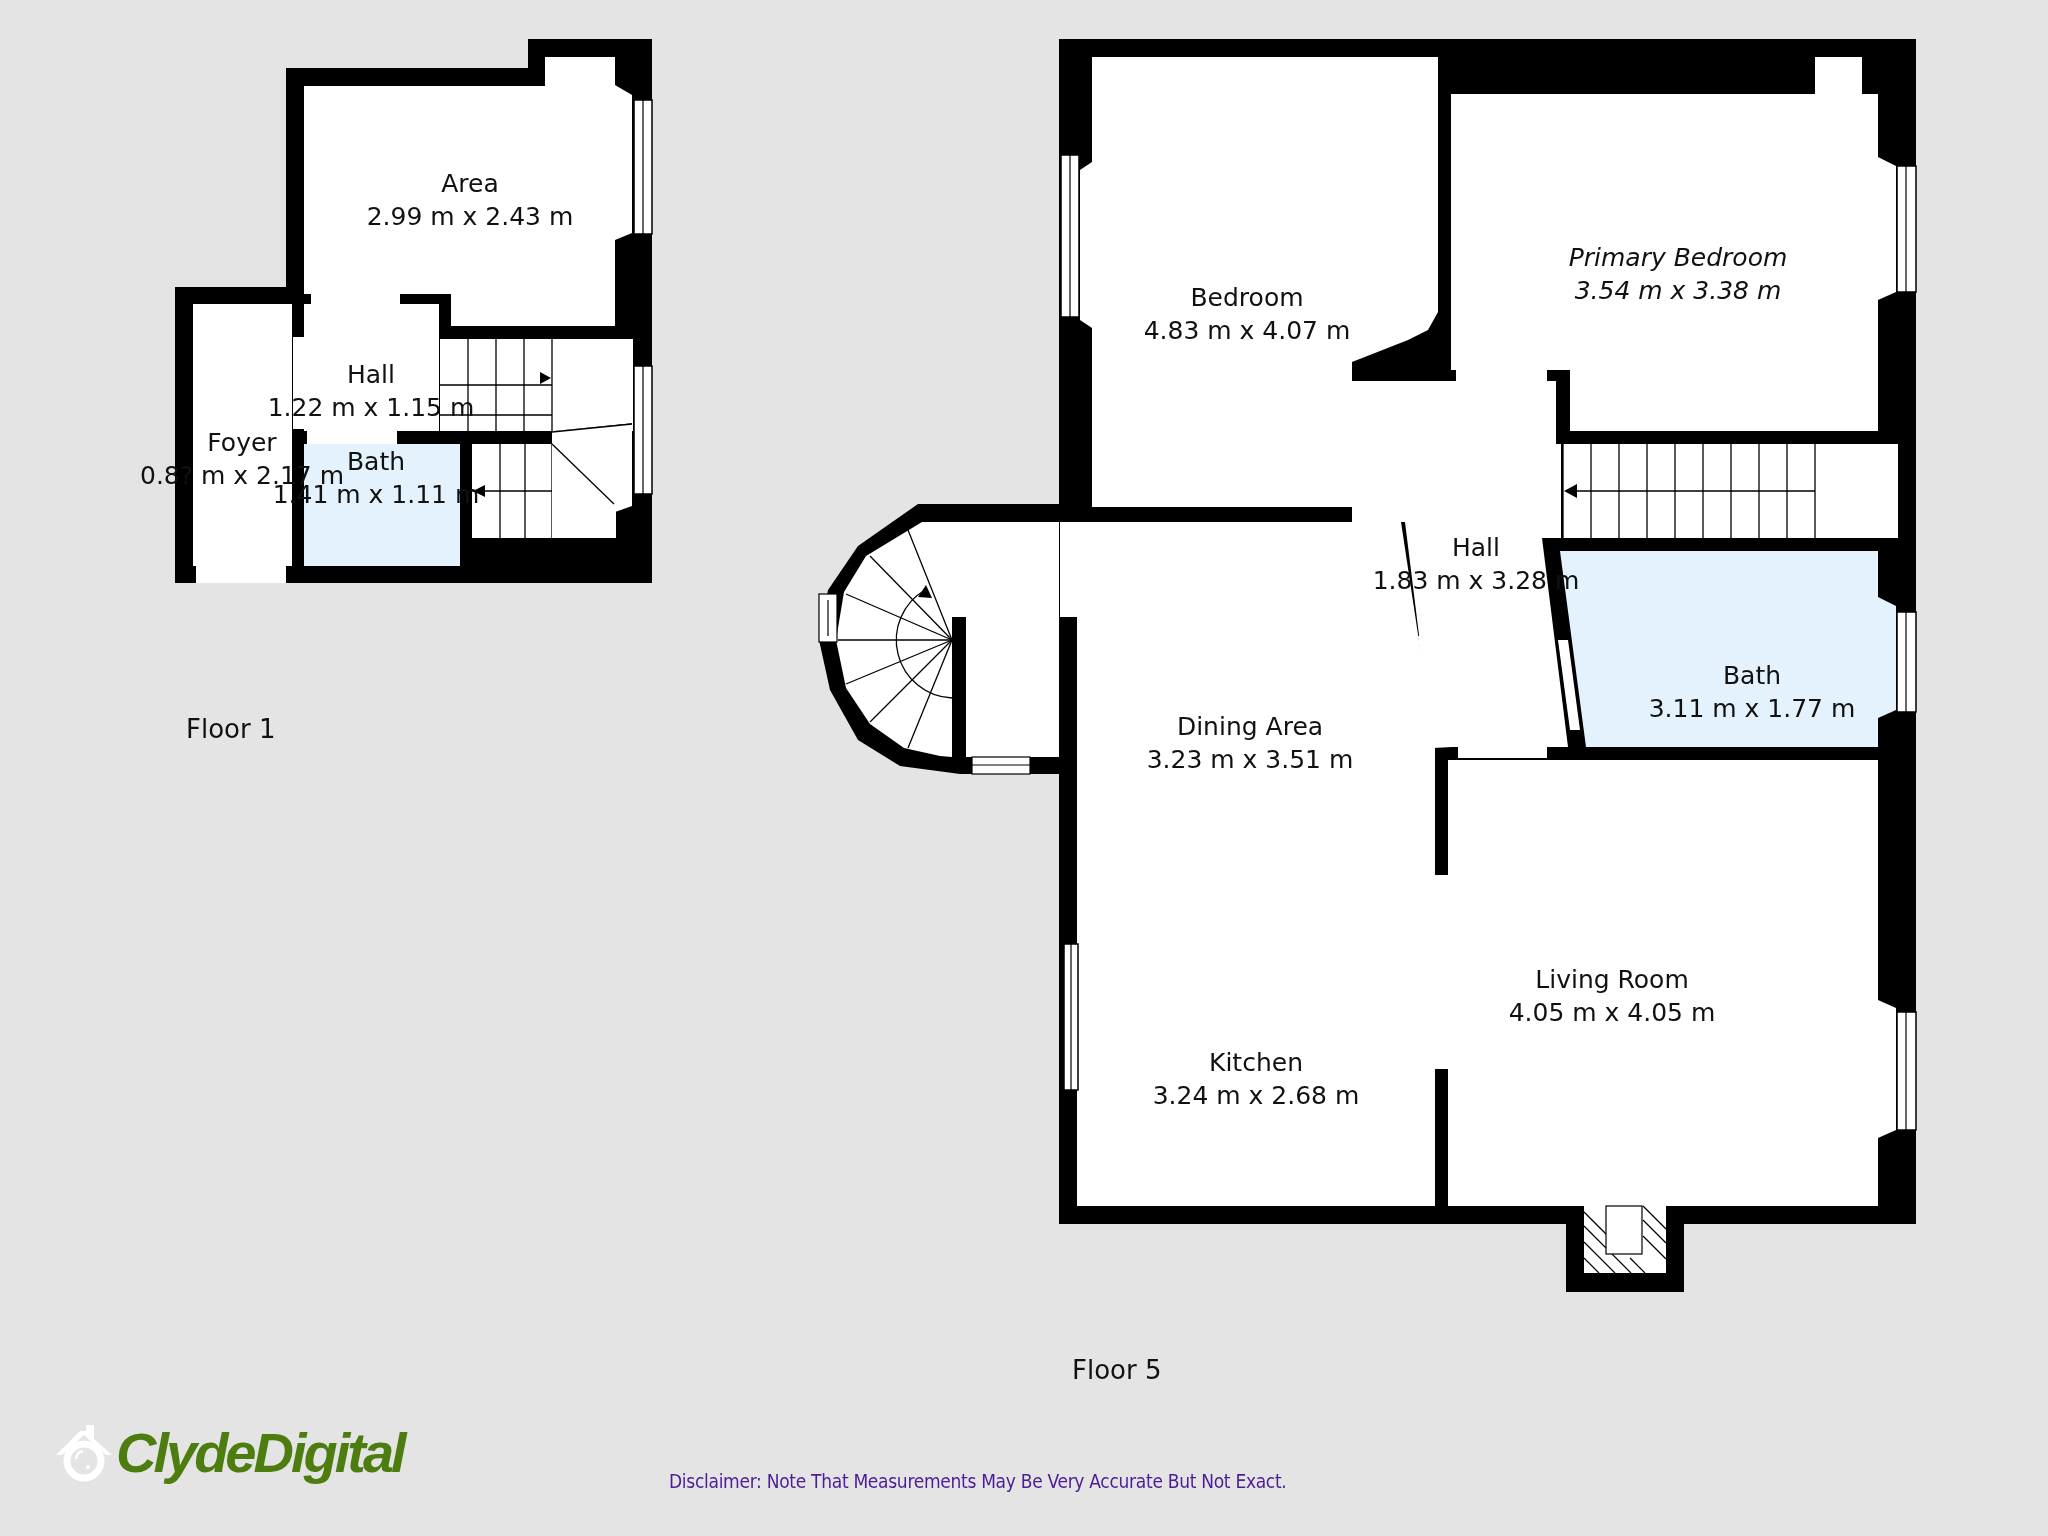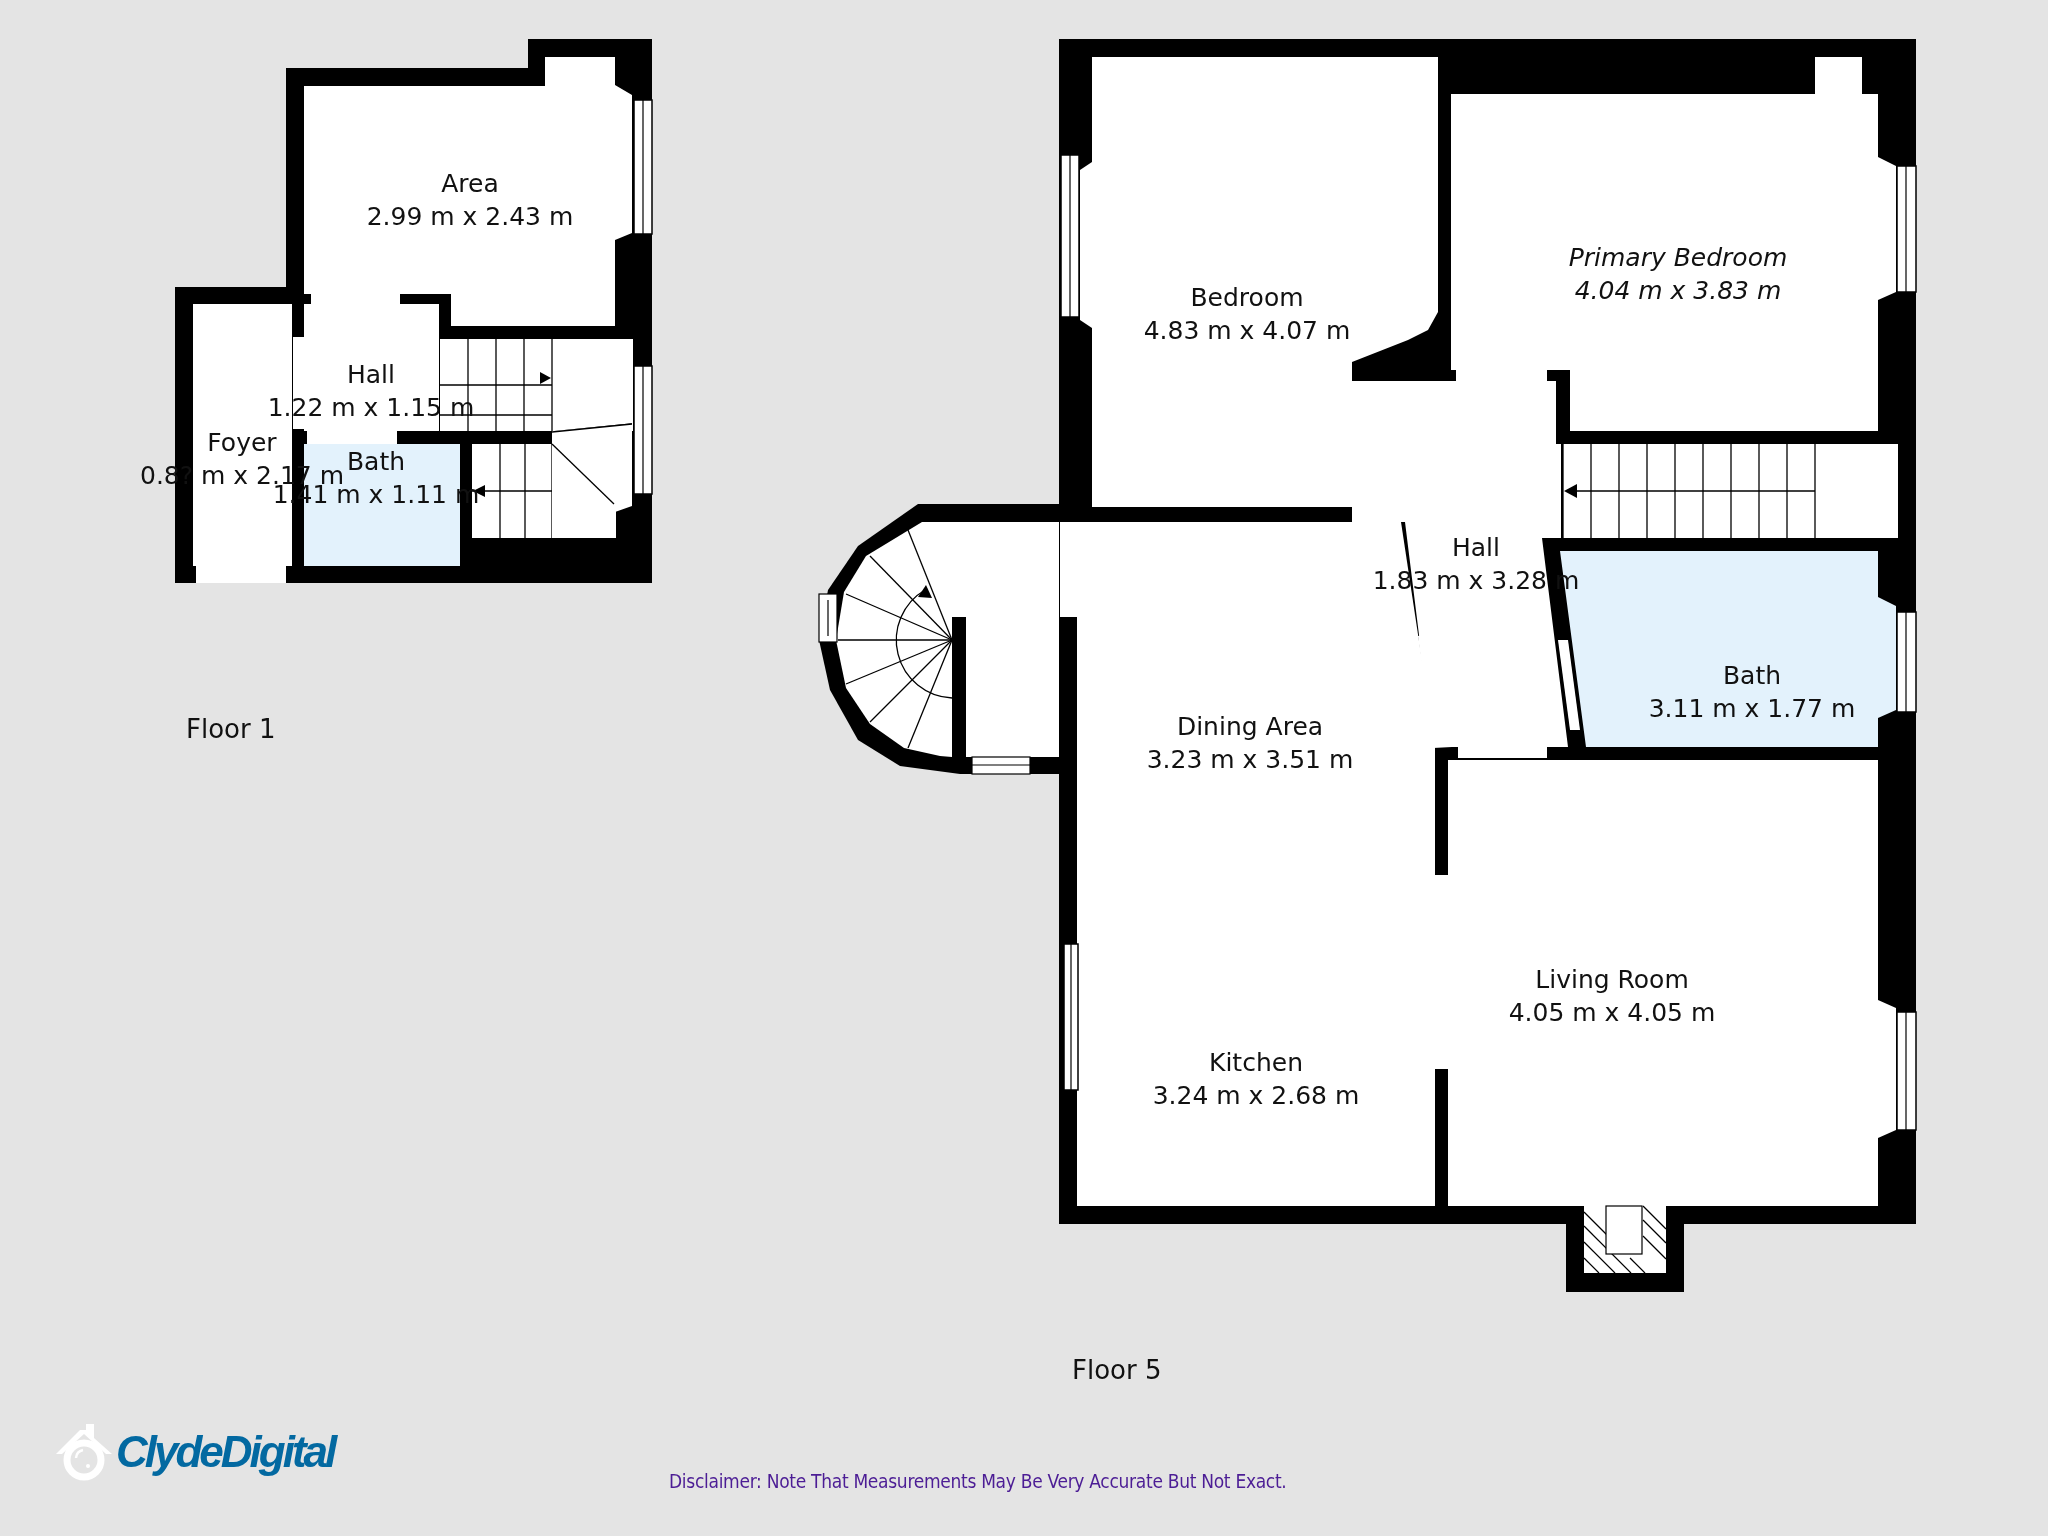--- a/index.html
+++ b/index.html
@@ -5,21 +5,21 @@
   html, body { margin:0; padding:0; }
   body { width:2048px; height:1536px; background:#e4e4e4; position:relative; overflow:hidden;
          font-family:"DejaVu Sans", sans-serif; }
   svg#plan { position:absolute; left:0; top:0; }
   .lbl { position:absolute; text-align:center; color:#111; font-size:25px; line-height:33px;
          transform:translate(-50%, 0); white-space:nowrap; }
   .floor-label { position:absolute; font-size:26px; color:#111;margin-top:44px; }
   .disclaimer { position:absolute; left:669px; top:1470px; font-size:19px; color:#4c1d95;
                 font-family:"DejaVu Sans Condensed","DejaVu Sans", sans-serif; letter-spacing:-0.3px; }
   .logo { position:absolute; left:52px; top:1420px; display:flex; align-items:center; color:#fff; }
-  .logo-text { font-size:44px; font-weight:bold; font-style:italic; letter-spacing:-3px; color:#0369a1;
+  .logo-text { font-size:56px; font-weight:bold; font-style:italic; letter-spacing:-3px; color:#4d7c0f;
                font-family:"Liberation Sans", sans-serif; }
 </style>
 </head>
 <body>
 
 <svg id="plan" width="2048" height="1536" viewBox="0 0 2048 1536">
 
   <g>
 
     <polygon fill="#000" points="286,68 528,68 528,39 652,39 652,583 175,583 175,287 286,287"></polygon>
@@ -177,21 +177,21 @@
   <div>1.41 m x 1.11 m</div>
 </div>
 <div class="floor-label" style="left:186px; top:670px;">Floor 1</div>
 
 <div class="lbl" style="left:1247px; top:254px;margin-top:27px;">
   <div>Bedroom</div>
   <div>4.83 m x 4.07 m</div>
 </div>
 <div class="lbl" style="left:1678px; top:241px;font-style:italic;">
   <div>Primary Bedroom</div>
-  <div>4.04 m x 3.83 m</div>
+  <div>3.54 m x 3.38 m</div>
 </div>
 <div class="lbl" style="left:1476px; top:531px;">
   <div>Hall</div>
   <div>1.83 m x 3.28 m</div>
 </div>
 <div class="lbl" style="left:1752px; top:659px;">
   <div>Bath</div>
   <div>3.11 m x 1.77 m</div>
 </div>
 <div class="lbl" style="left:1250px; top:710px;">

